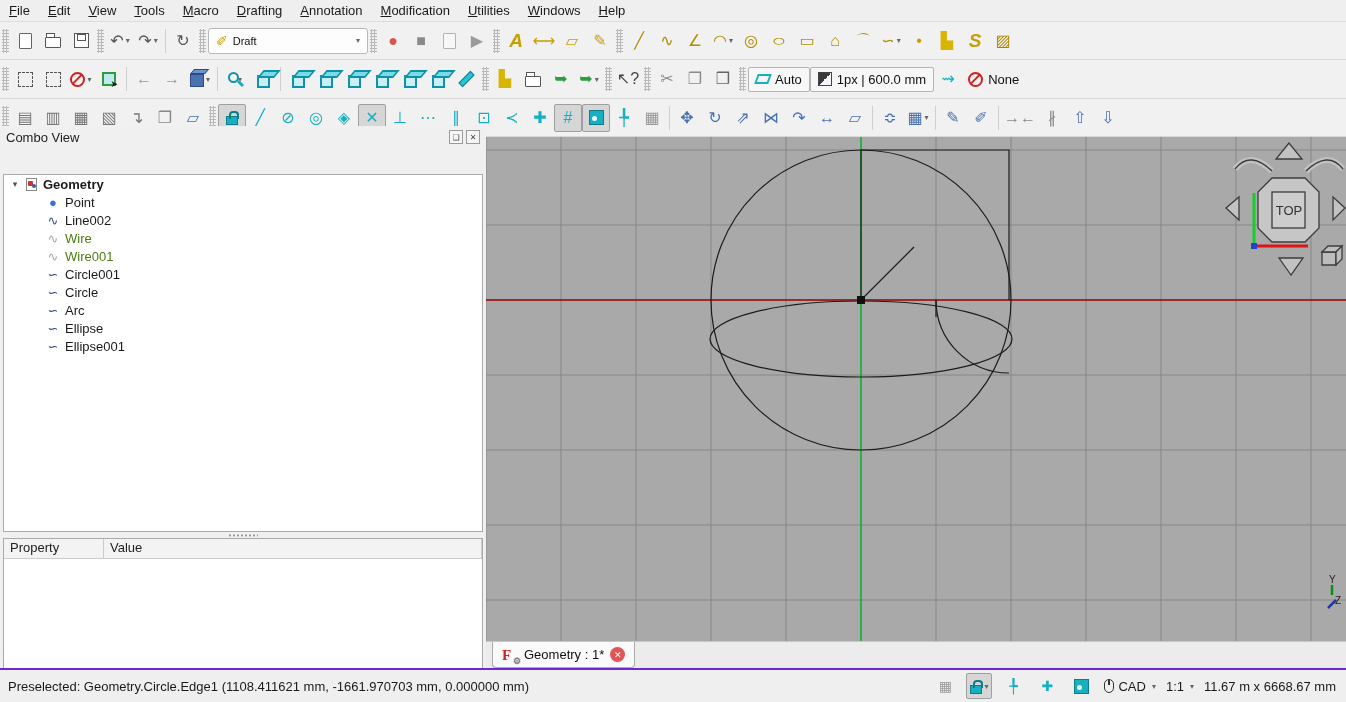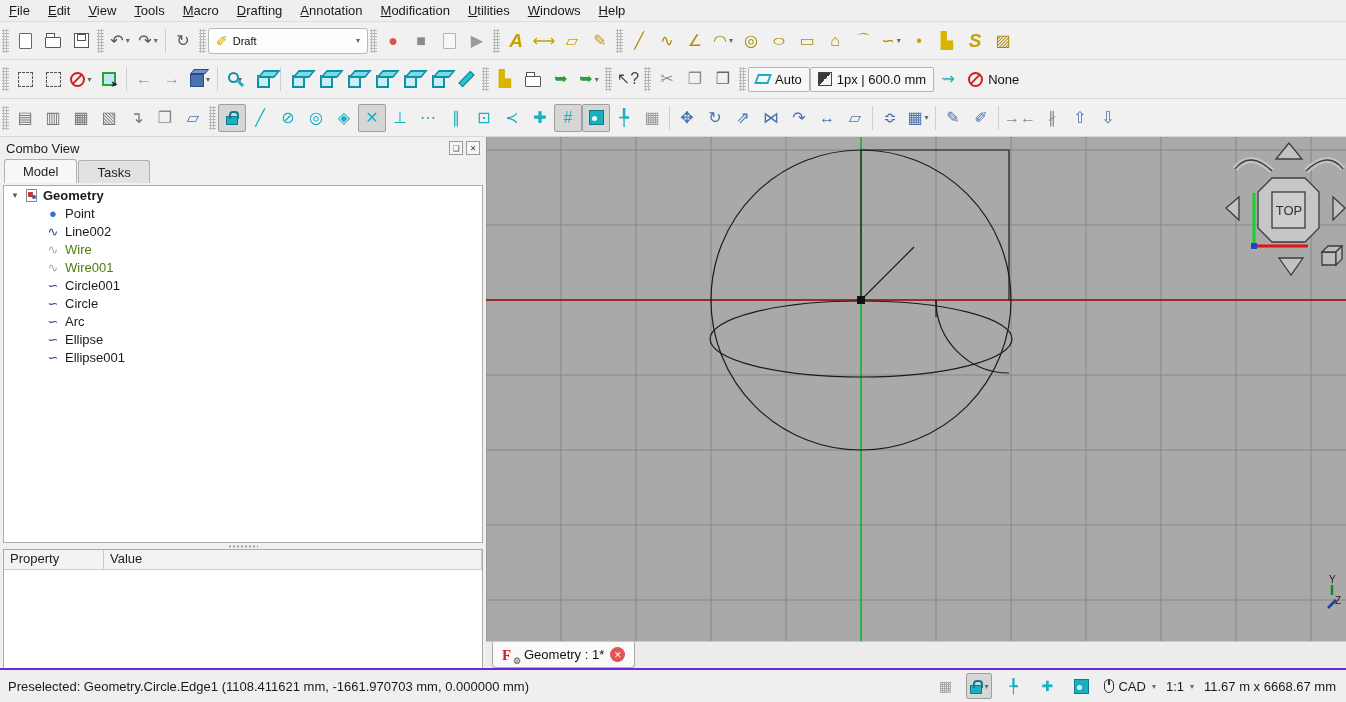--- a/index.html
+++ b/index.html
@@ -56,21 +56,21 @@
   .sh-mouse { width:10px; height:14px; border:1.5px solid #333; border-radius:5px; }
   .sh-mouse::before { content:""; position:absolute; left:3px; top:0; width:1.5px; height:5px; background:#333; }
   .sh-fcdoc { width:11px; height:13px; background:#fff; border:1px solid #888; }
   .sh-fcdoc::before { content:""; position:absolute; left:1px; top:2px; width:5px; height:5px; background:#cc3333; border-radius:1px; }
   .sh-fcdoc::after { content:""; position:absolute; right:0px; top:5px; width:4px; height:4px; background:#3a5fa8; border-radius:50%; }
   .sh-bluecube { width:11px; height:10px; background:#3f6ab0; border:1px solid #26406e; margin-top:2px; }
   .sh-bluecube::before { content:""; position:absolute; left:-1px; top:-4px; width:10px; height:2px; background:#7a9bd0; border:1px solid #26406e; transform:skewX(-40deg); transform-origin:bottom left; }
   .sh-parallelogram { width:14px; height:10px; border:2px solid #18b0c0; transform:skewX(-20deg); }
 
   
-  #combo { position:absolute; left:0; top:137px; width:486px; height:531px; background:#f0f0f0; }
+  #combo { position:absolute; left:0; top:126px; width:486px; height:531px; background:#f0f0f0; }
   #combo-title { height:22px; display:flex; align-items:center; padding:0 6px; font-size:13px; color:#222; }
   #combo-title .spacer { flex:1; }
   .titlebtn { width:14px; height:14px; border:1px solid #9a9a9a; background:#f6f6f6; font-size:8px; color:#444; display:flex; align-items:center; justify-content:center; margin-left:3px; }
   #combo-tabs { height:24px; display:flex; align-items:flex-end; padding-left:4px; gap:1px; }
   .ctab { height:23px; padding:0 18px; font-size:13px; display:flex; align-items:center; border:1px solid #b0b0b0; border-bottom:none; border-radius:3px 3px 0 0; background:#e2e2e2; color:#222; }
   .ctab.active { background:#f7f7f7; height:24px; }
   #tree-wrap { position:absolute; left:3px; top:48px; width:480px; height:358px; border:1px solid #aaa; background:#fff; }
   #tree-header { display:flex; height:20px; background:#f3f3f3; border-bottom:1px solid #ccc; font-size:13px; color:#222; }
   #tree-header .th { padding:1px 6px; border-right:1px solid #ccc; }
   #tree-header .th1 { width:137px; }
@@ -450,24 +450,20 @@
     </div>
   </div>
 
 <div id="combo">
   <div id="combo-title">
     <span>Combo View</span>
     <span class="spacer"></span>
     <span class="titlebtn">❏</span>
     <span class="titlebtn">✕</span>
   </div>
-  <div id="combo-tabs">
-    <div class="ctab active">Model</div>
-    <div class="ctab">Tasks</div>
-  </div>
   <div id="tree-wrap">
     <div id="tree-body">
         <div class="trow bold">
           <span class="arrow">▾</span>
           <span class="ticon">
             <span class="sh sh-fcdoc"></span>
           </span>
           <span class="tlabel">Geometry</span>
         </div>
         <div class="trow lvl1">

